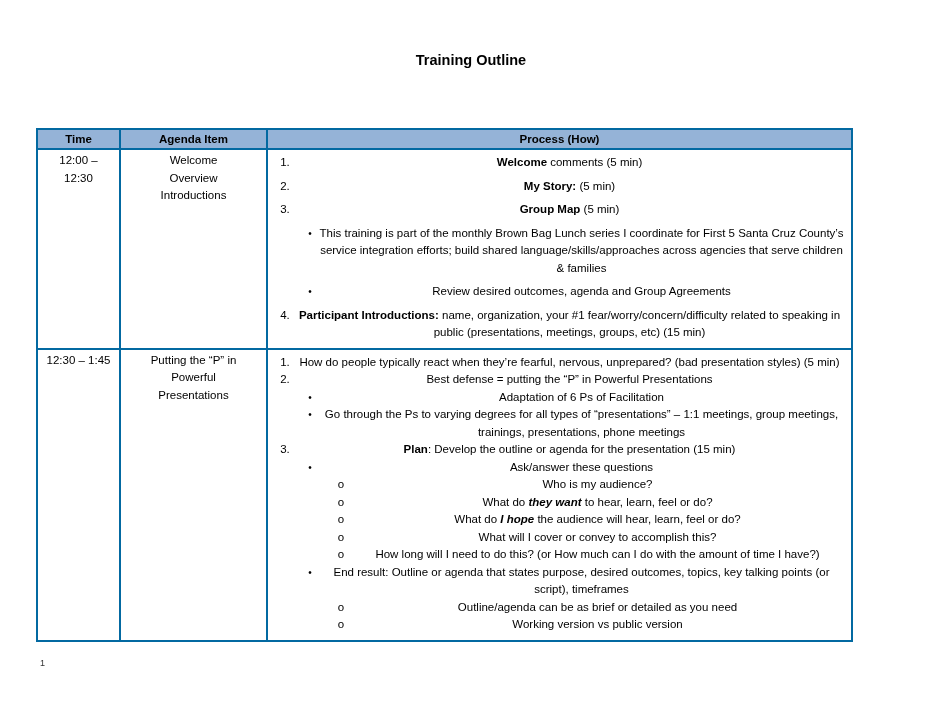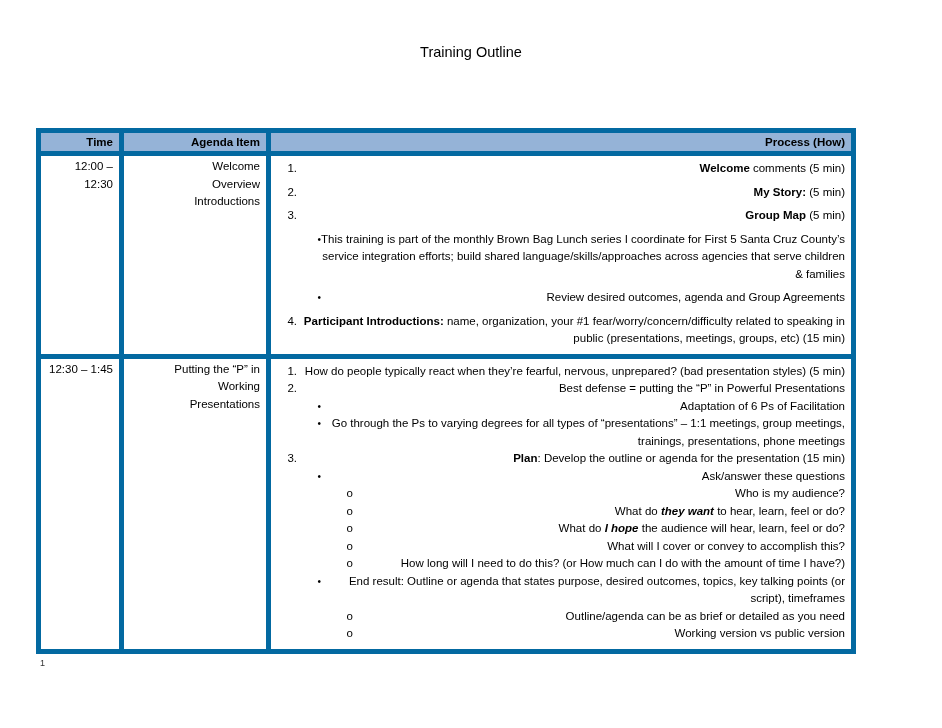--- a/index.html
+++ b/index.html
@@ -2,27 +2,27 @@
 <html><head>
 <meta charset="utf-8">
 <style>
   html,body{margin:0;padding:0;}
   body{
     width:942px;height:728px;background:#ffffff;color:#000;
     font-family:"Liberation Sans",sans-serif;position:relative;overflow:hidden;
   }
   .title-block{text-align:center;padding-top:42px;line-height:21px;}
   .doc-title{font-size:16.5px;font-weight:bold;line-height:20px;}
-  .doc-subtitle{font-size:14.5px;font-weight:normal;line-height:21px;}
+  .doc-subtitle{font-size:14.5px;font-weight:bold;line-height:21px;margin-top:8px;}
   table.doc-table{
     position:absolute;left:36px;top:128px;width:815px;
     border-collapse:collapse;table-layout:fixed;
   }
   .doc-table th,.doc-table td{
-    border:5px solid #0369a1;vertical-align:top;text-align:right;
+    border:2px solid #0369a1;vertical-align:top;text-align:center;
     font-size:11.5px;
   }
   .doc-table th{
     background:#95B3D7;font-weight:bold;padding:2px 6px;height:13px;line-height:14px;
   }
   col.c-time{width:83px;}
   col.c-agenda{width:147px;}
   col.c-process{width:585px;}
   td.time-cell,td.agenda-cell{padding:2px 6px;line-height:17.5px;}
   td.process-cell{padding:4px 6px 6px 0;line-height:17.5px;}
@@ -106,21 +106,21 @@
             <span class="txt"><span class="seg-b">Participant Introductions:</span><span class="seg">  name, organization, your #1 fear/worry/concern/difficulty related to speaking in public (presentations, meetings, groups, etc) (15 min)</span></span>
           </div>
         </td>
       </tr>
       <tr>
         <td class="time-cell">
           <div>12:30 – 1:45</div>
         </td>
         <td class="agenda-cell">
           <div>Putting the “P” in</div>
-          <div>Working</div>
+          <div>Powerful</div>
           <div>Presentations</div>
         </td>
         <td class="process-cell tight">
           <div class="li num">
             <span class="marker">1.</span>
             <span class="txt"><span class="seg">How do people typically react when they’re fearful, nervous, unprepared?  (bad presentation styles) (5 min)</span></span>
           </div>
           <div class="li num">
             <span class="marker">2.</span>
             <span class="txt"><span class="seg">Best defense = putting the “P” in Powerful Presentations</span></span>

